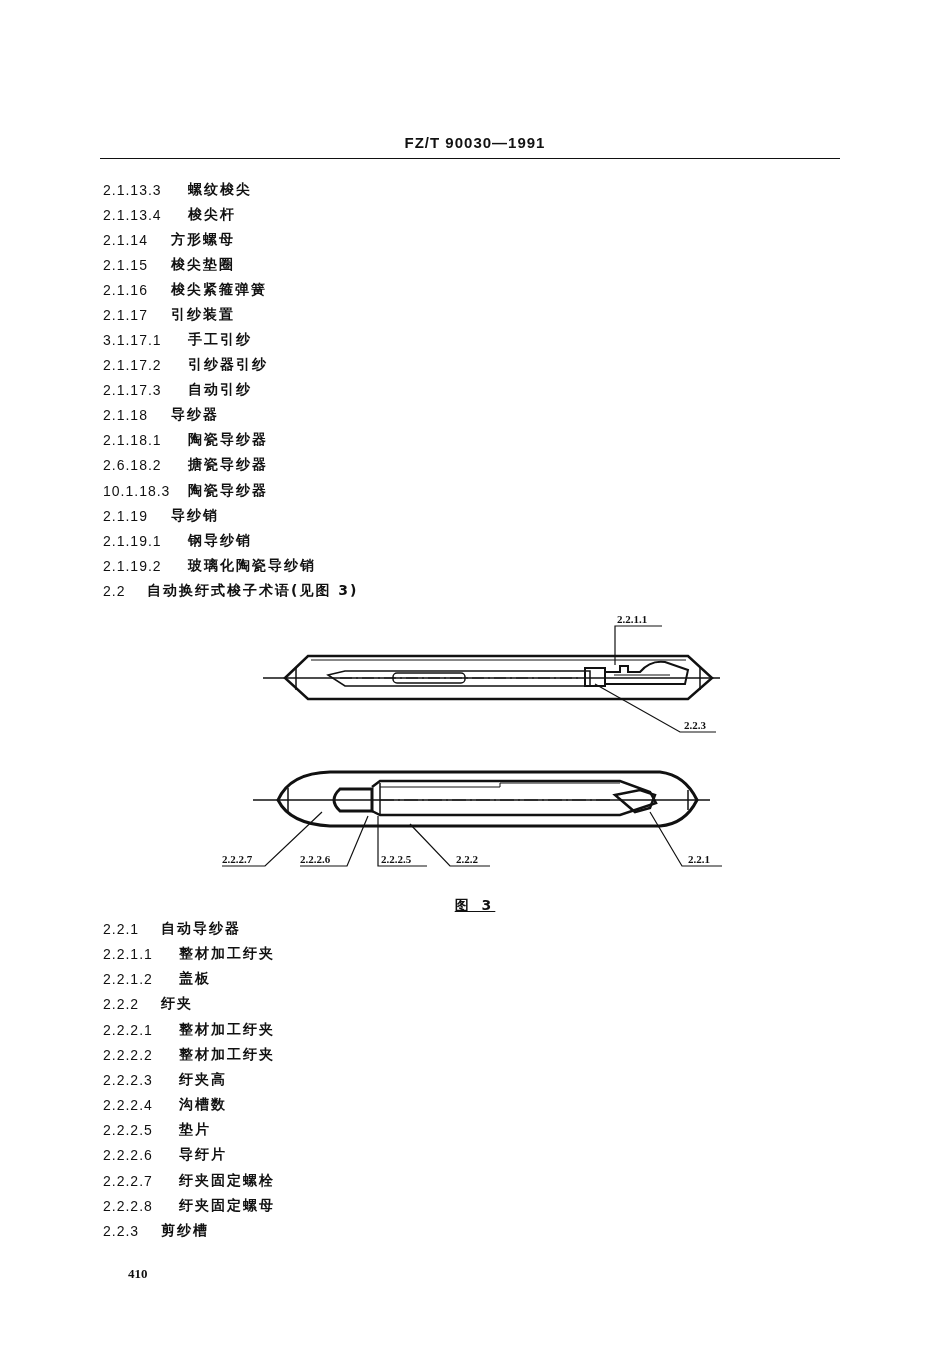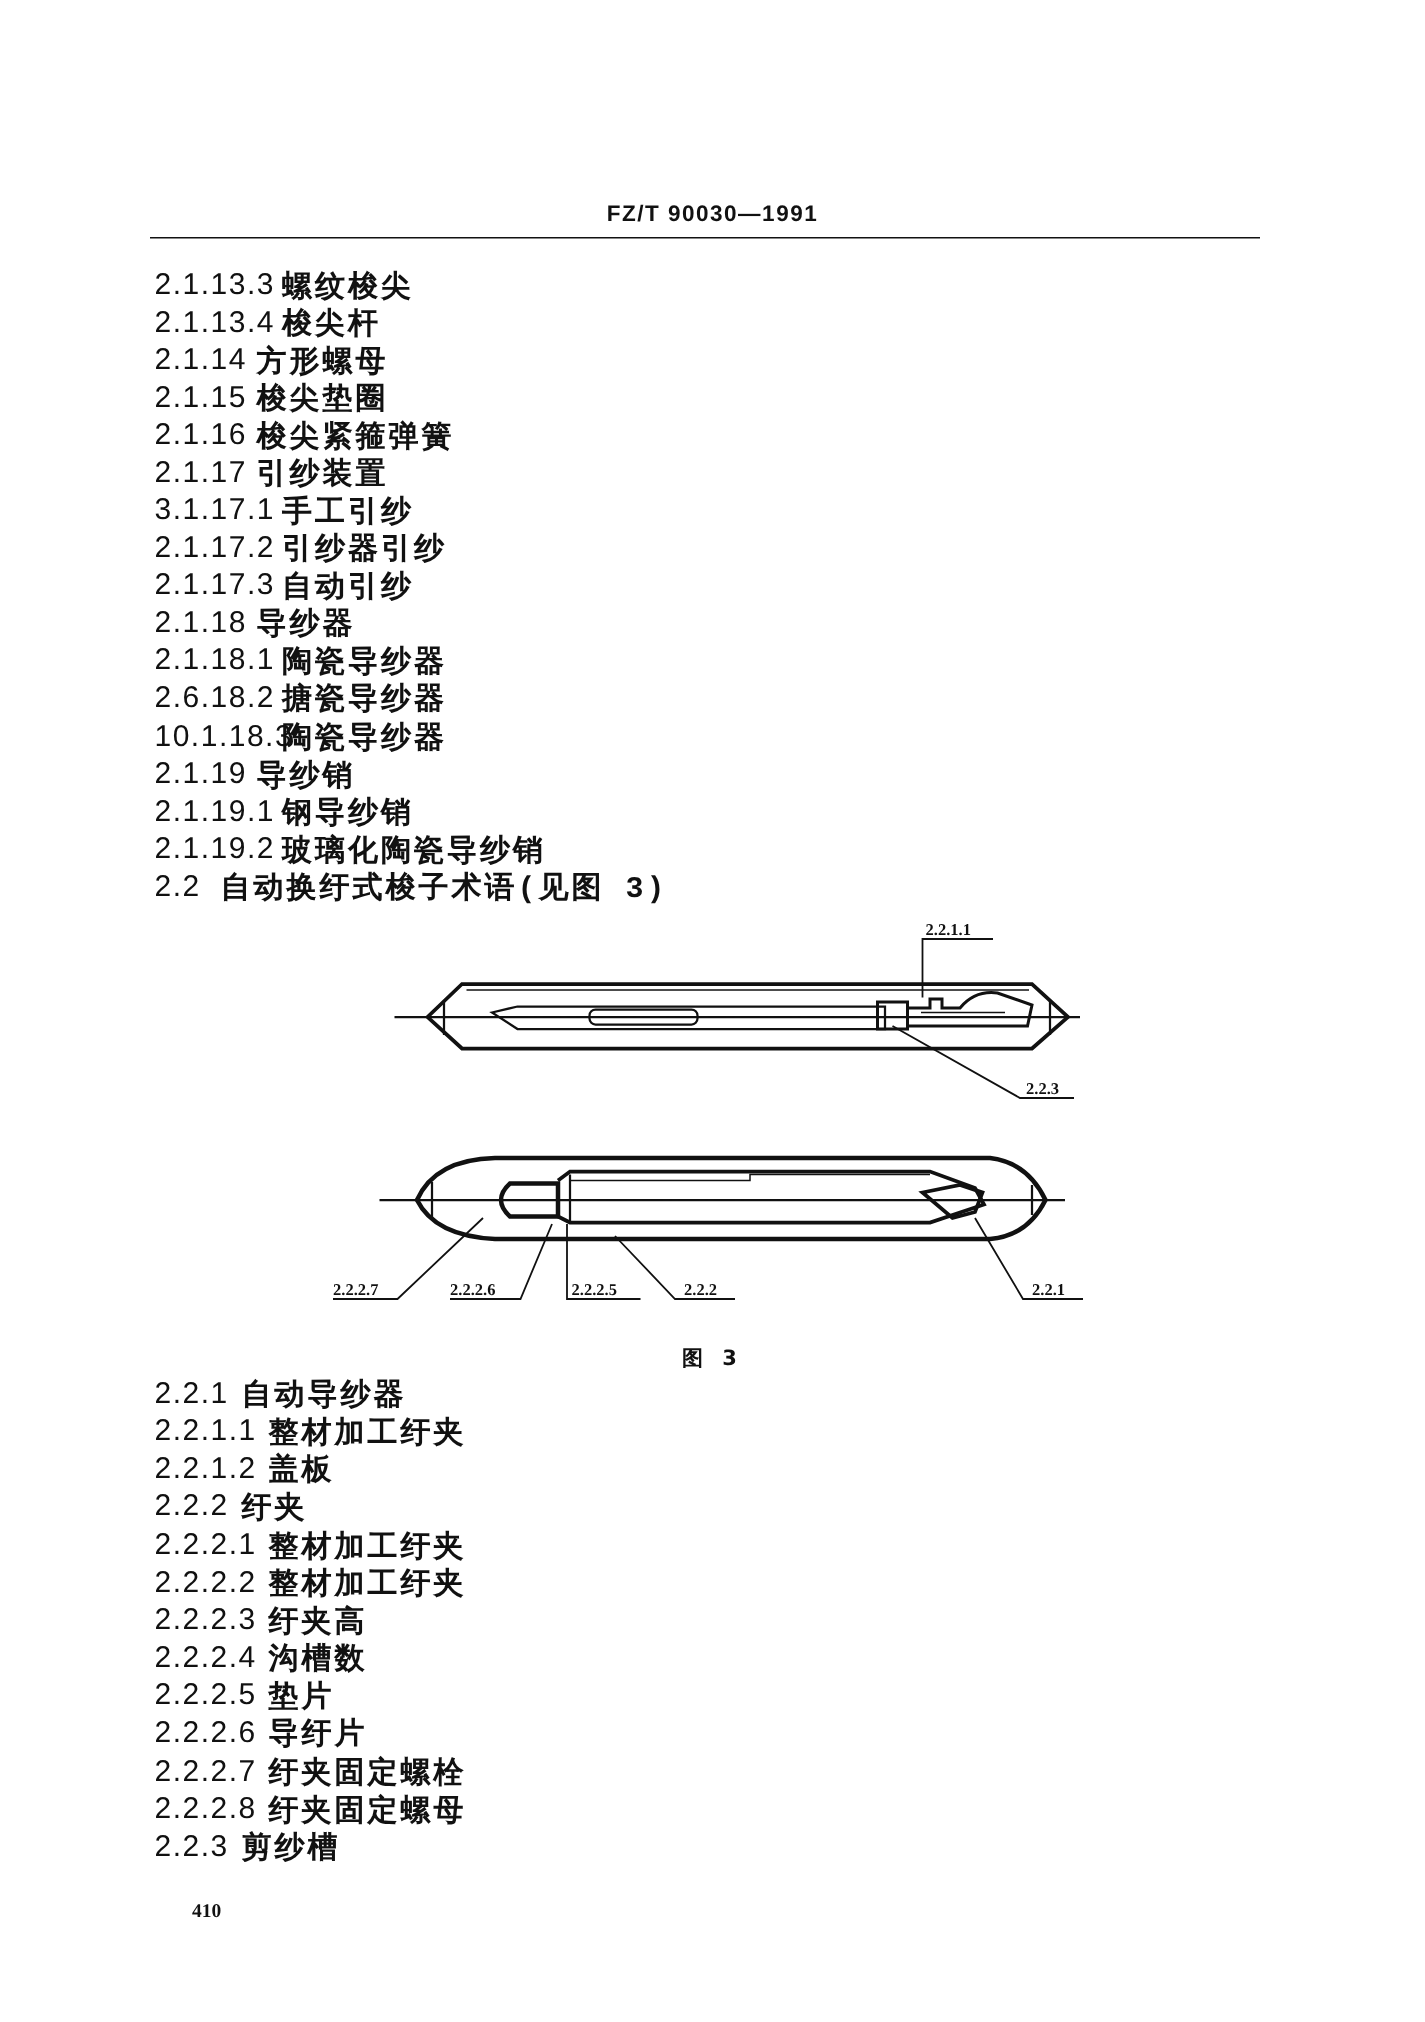--- a/index.html
+++ b/index.html
@@ -1,25 +1,25 @@
 <!DOCTYPE html>
 <html><head>
 <meta charset="utf-8">
 <style>
   html, body { margin:0; padding:0; background:#ffffff; }
   body { width:950px; height:1348px; position:relative; overflow:hidden;
          font-family: "DejaVu Sans", sans-serif; color:#111; }
   .header-title { position:absolute; left:0; width:950px; top:134px; text-align:center;
          font-family:"Liberation Sans", sans-serif; font-weight:bold; font-size:15px; letter-spacing:1px; }
   .header-rule { position:absolute; left:100px; top:158px; width:740px; height:0; border-top:1.5px solid #111; }
-  .term { position:absolute; left:103px; height:22px; font-size:20px; font-weight:bold; white-space:nowrap; display:flex; align-items:center; }
+  .term { position:absolute; left:103px; height:22px; font-size:14px; font-weight:bold; white-space:nowrap; display:flex; align-items:center; }
   .term .num { font-family:"Liberation Sans Narrow","Liberation Sans", sans-serif; font-weight:normal; display:inline-block; letter-spacing:1px; }
-  .term .name { display:inline-block; letter-spacing:2px;font-family:Liberation Mono, monospace; }
+  .term .name { display:inline-block; letter-spacing:2px; }
   .figure { position:absolute; left:210px; top:605px; width:530px; height:275px; }
-  .fig-caption { position:absolute; left:0; width:950px; top:897px; text-align:center; font-size:14px; font-weight:bold; letter-spacing:4px; }
+  .fig-caption { position:absolute; left:0; width:950px; top:897px; text-align:center; font-size:14px; font-weight:bold; letter-spacing:4px;text-decoration:underline; }
   .page-number { position:absolute; left:128px; top:1266px; font-family:"Liberation Serif", serif; font-size:13px; font-weight:bold; }
   .lbl { font-family:"Liberation Serif", serif; font-size:11px; font-weight:bold; }
 </style>
 </head>
 <body>
 
 <div class="header-title">FZ/T 90030—1991</div>
 <div class="header-rule"></div>
 
 <div>

